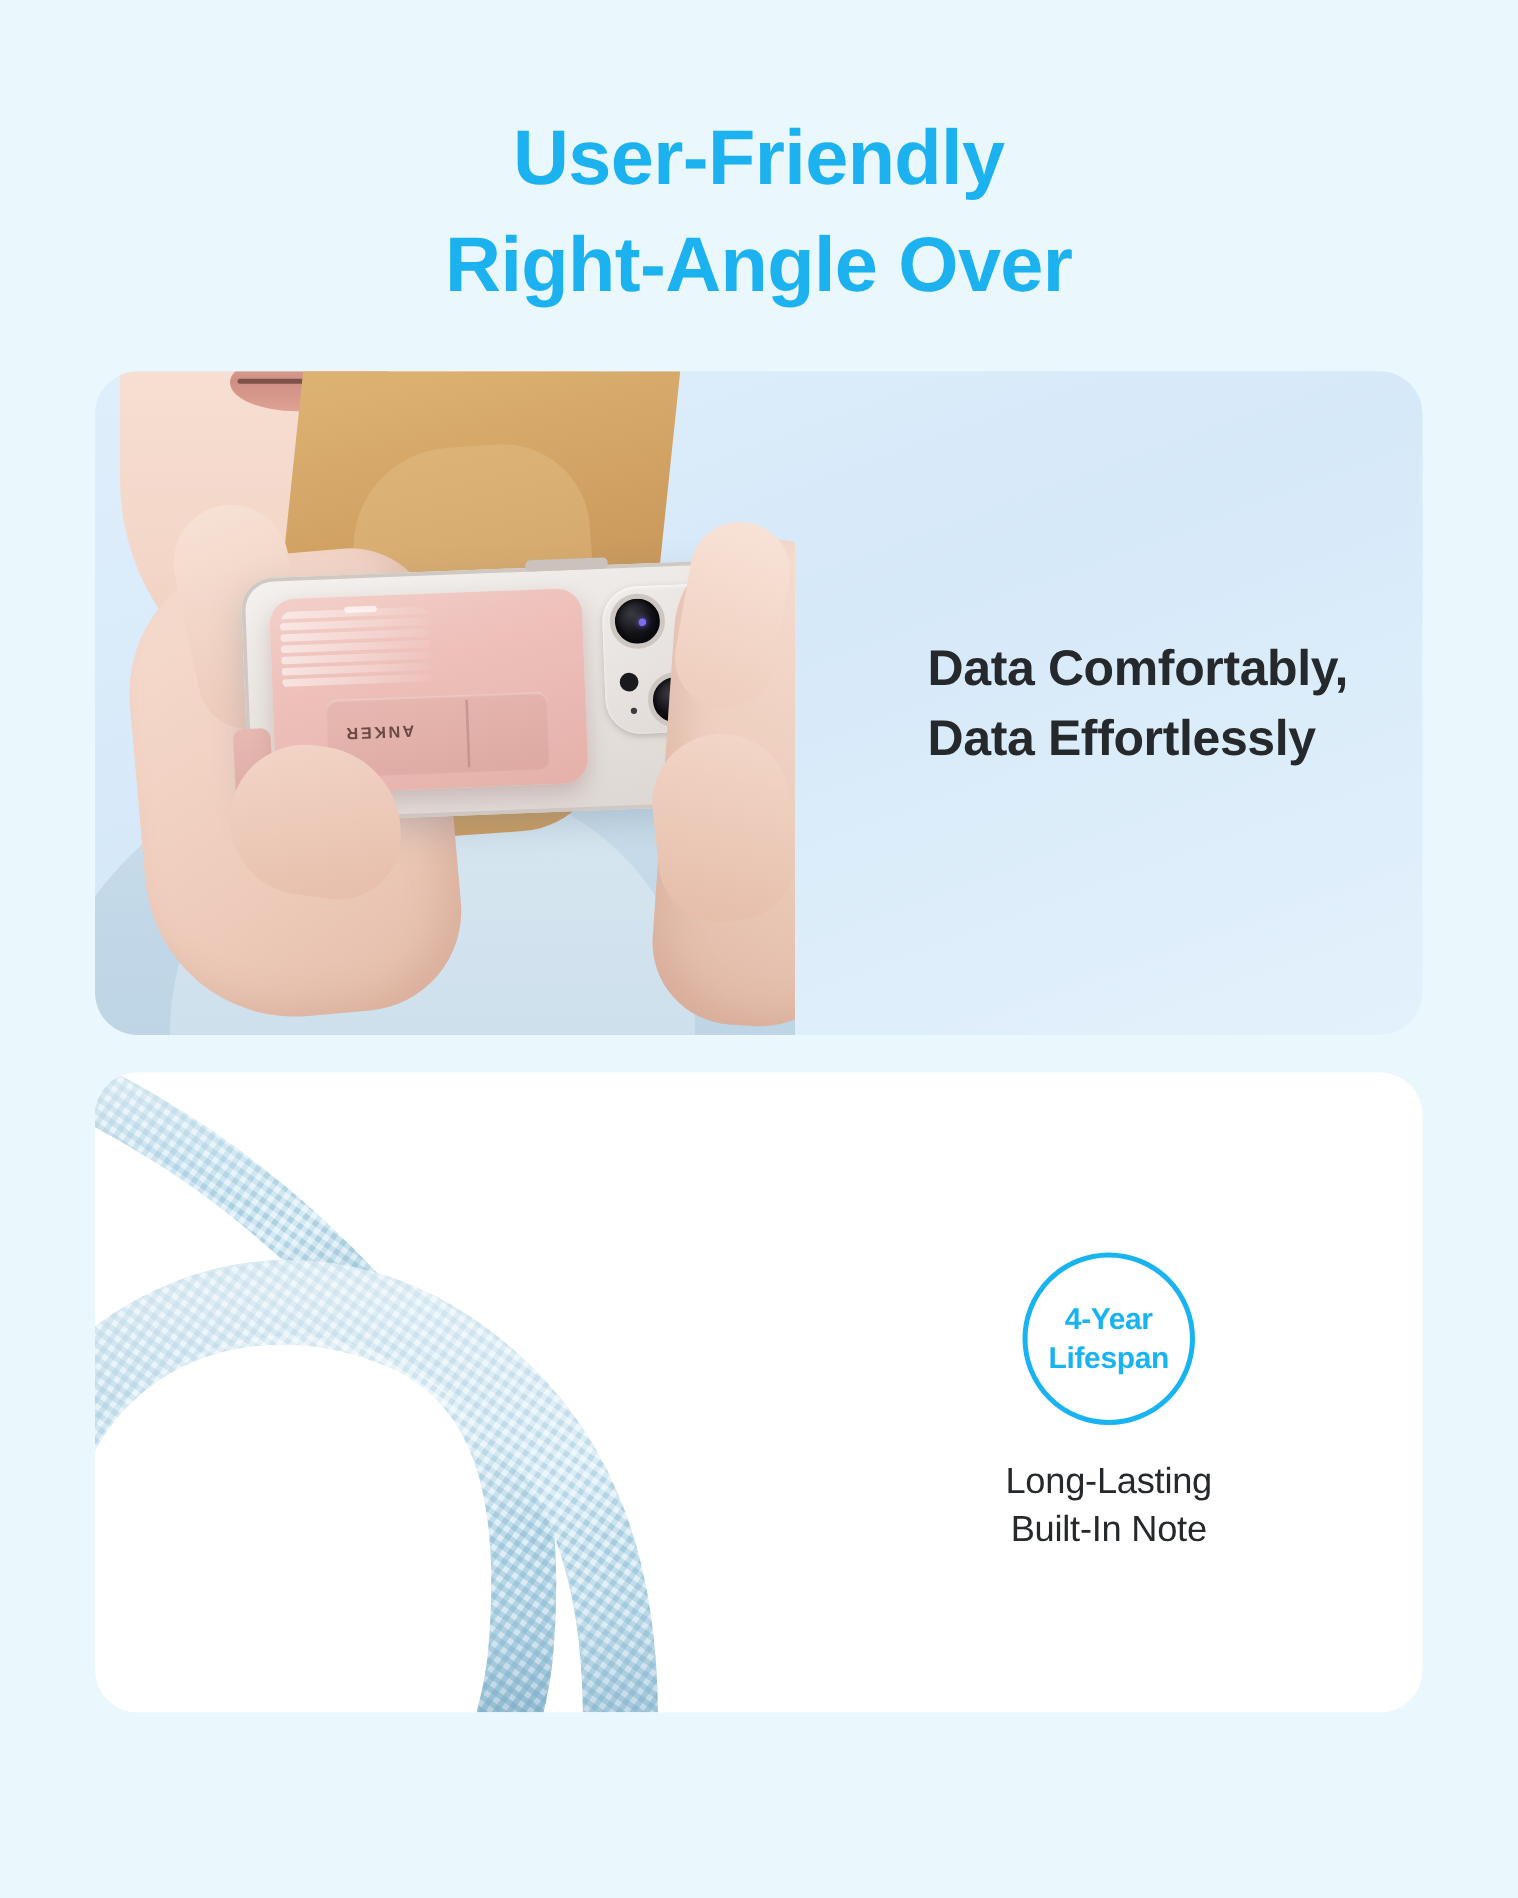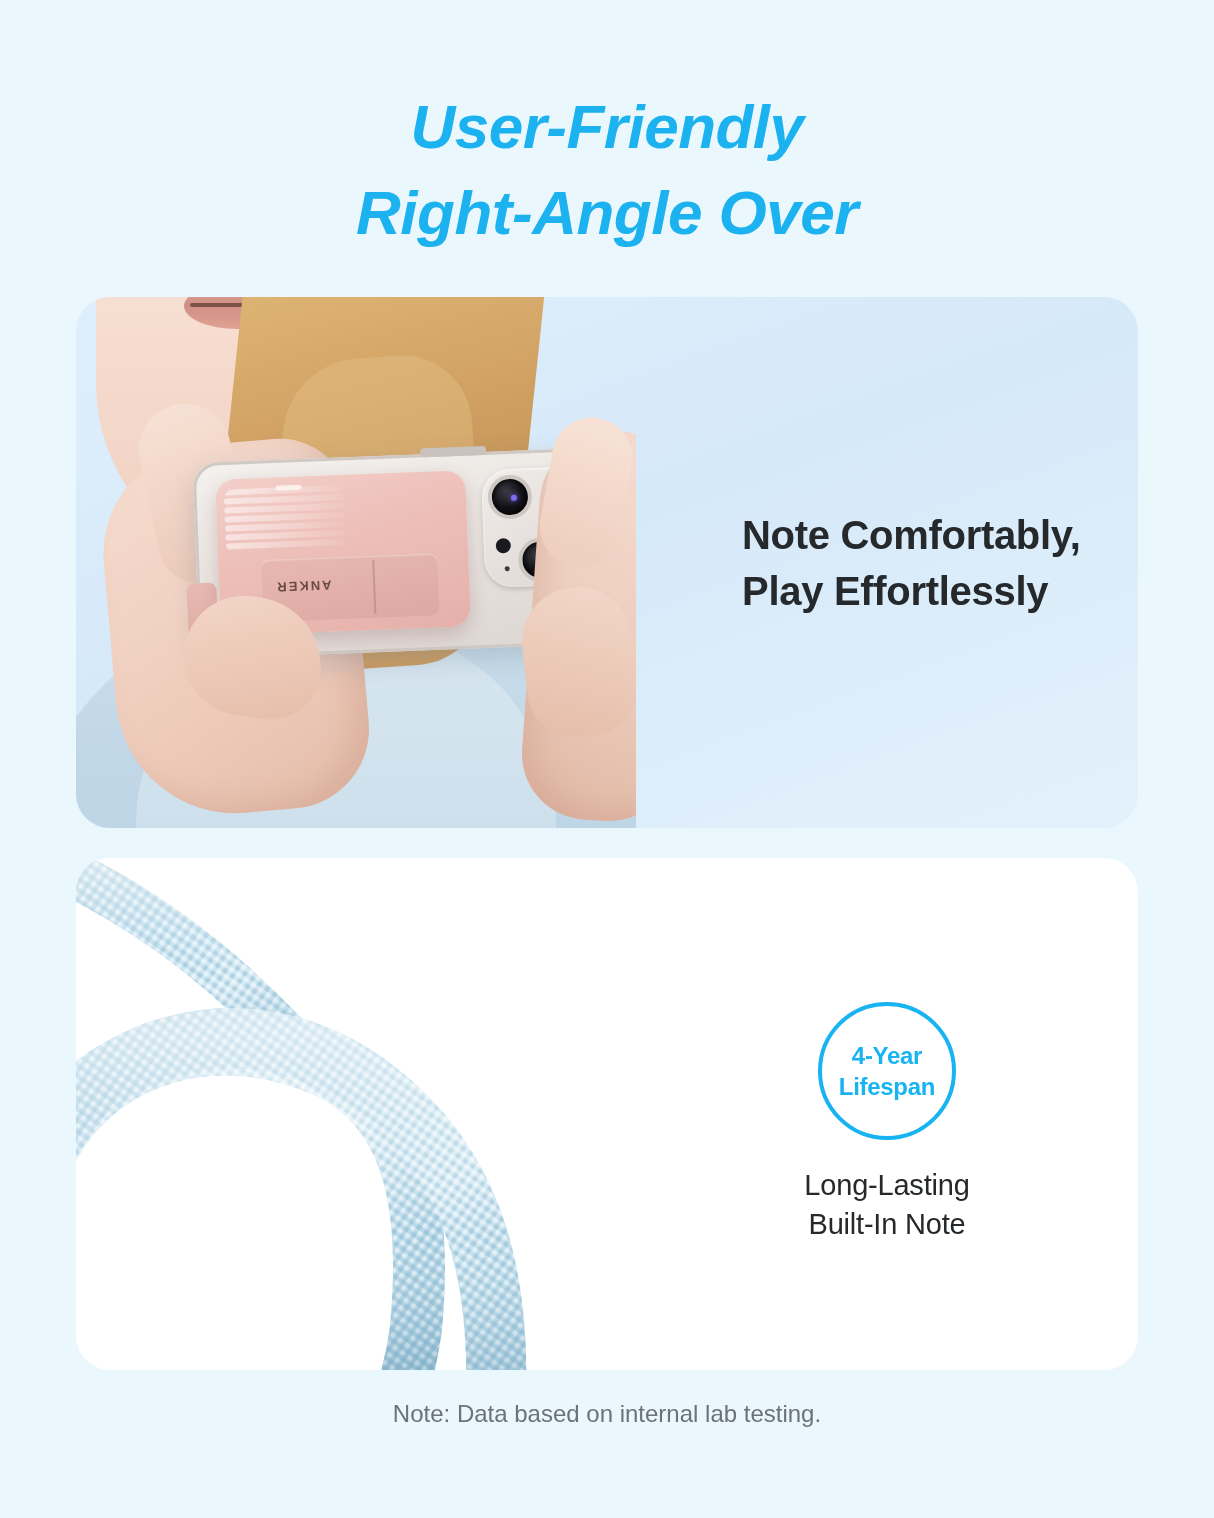--- a/index.html
+++ b/index.html
@@ -15,21 +15,21 @@
   .heading {
     position:absolute; left:0; top:84px; width:1214px;
     text-align:center;
     color:#1CB2F0;
     font-weight:bold;
     font-size:62px;
     line-height:86px;
     letter-spacing:-0.5px;
     font-stretch:condensed;
   }
-  .heading .ln { display:block;font-style:italic; }
+  .heading .ln { display:block; }
 
   
   .panel-photo {
     position:absolute; left:76px; top:297px;
     width:1062px; height:531px;
     border-radius:34px;
     overflow:hidden;
     background:linear-gradient(160deg,#dfeefb 0%,#d6e9f9 45%,#e3f1fb 100%);
   }
   .photo-left {
@@ -308,22 +308,22 @@
         </div>
       </div>
 
       <div class="thumb-l"></div>
       <div class="hand-r"></div>
       <div class="finger-r1"></div>
       <div class="thumb-r"></div>
     </div>
 
     <div class="photo-copy">
-      <span class="ln">Note Comfortably,</span>
-      <span class="ln">Play Effortlessly</span>
+      <span class="ln">Data Comfortably,</span>
+      <span class="ln">Data Effortlessly</span>
     </div>
   </section>
 
   <section class="panel-cable">
 
     <div class="cable-art">
       <svg width="560" height="512" viewBox="0 0 560 512">
         <defs>
           <linearGradient id="cg" x1="0" y1="0" x2="1" y2="1">
             <stop offset="0%" stop-color="#a9cfe2"></stop>
@@ -374,15 +374,14 @@
         </div>
         <div class="feat-cap">
           <span class="ln">Long-Lasting</span>
           <span class="ln">Built-In Note</span>
         </div>
       </div>
 
     </div>
   </section>
 
-  <div class="note">Note: Data based on internal lab testing.</div>
 
 </div>
 
 </body></html>

